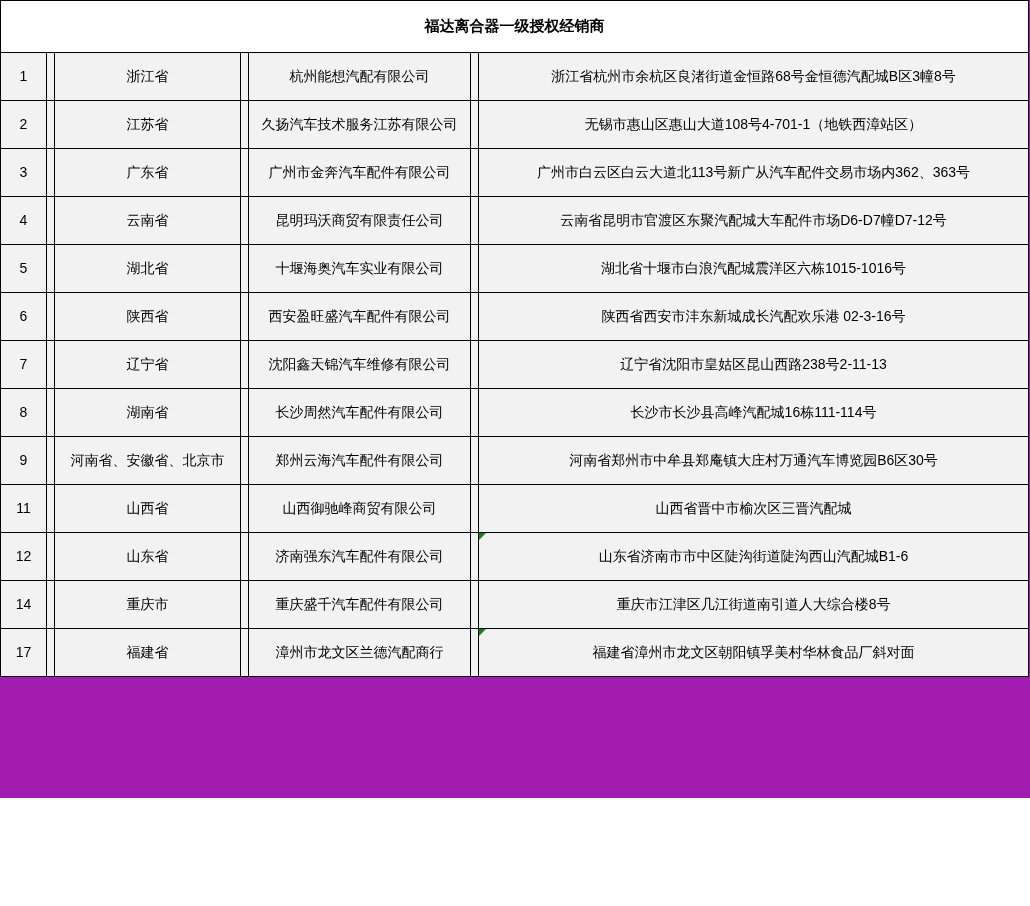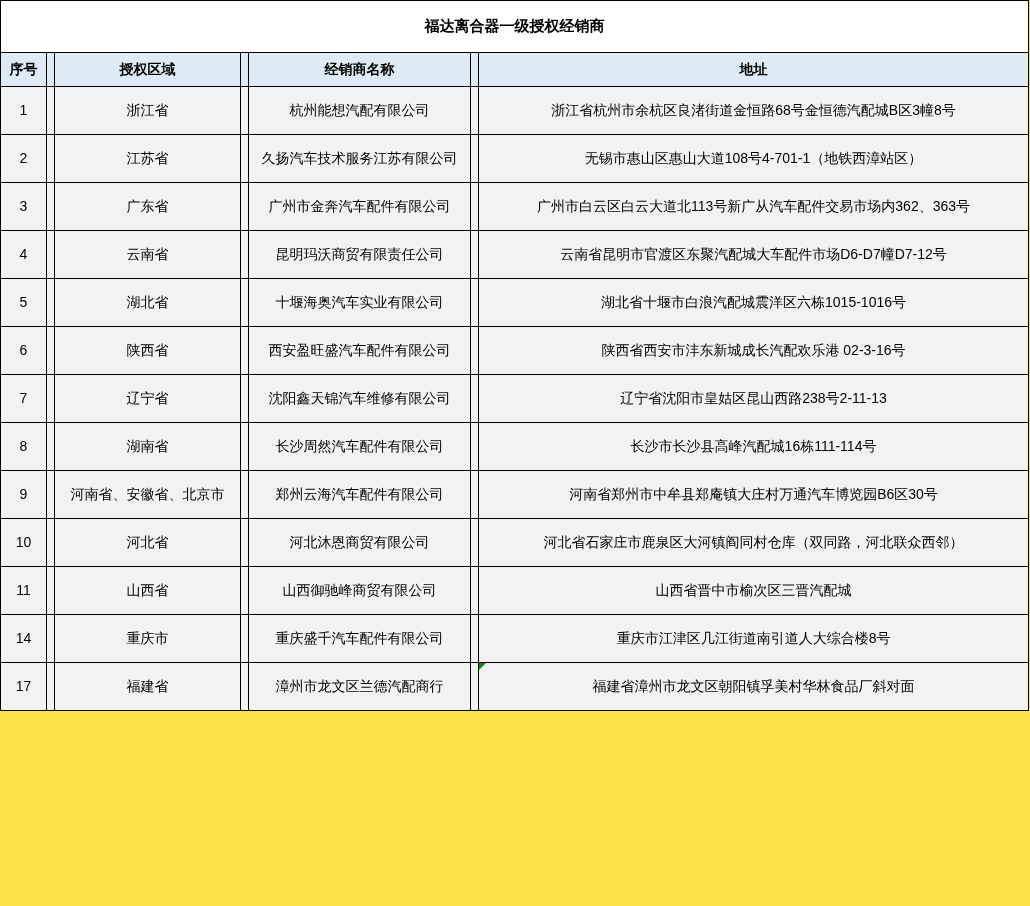--- a/index.html
+++ b/index.html
@@ -3,22 +3,22 @@
 <meta charset="utf-8">
 <style>
   html, body {
     margin: 0;
     padding: 0;
     background: #ffffff;
     font-family: "Liberation Sans", sans-serif;
   }
   .sheet {
     width: 1030px;
-    height: 906px;
-    background: #fde047;
+    height: 798px;
+    background: #a21caf;
     overflow: hidden;
   }
   table.dealer-table {
     border-collapse: collapse;
     table-layout: fixed;
     width: 1028px;
     color: #000000;
   }
   table.dealer-table td {
     border: 1px solid #000000;
@@ -66,29 +66,20 @@
       <col style="width:8px">
       <col style="width:186px">
       <col style="width:8px">
       <col style="width:222px">
       <col style="width:8px">
       <col style="width:550px">
     </colgroup>
     <tbody>
       <tr class="title-row">
         <td colspan="7">福达离合器一级授权经销商</td>
-      </tr>
-      <tr class="header-row">
-        <td>序号</td>
-        <td></td>
-        <td>授权区域</td>
-        <td></td>
-        <td>经销商名称</td>
-        <td></td>
-        <td>地址</td>
       </tr>
 
     <tr class="data-row">
           <td>1</td>
           <td></td>
           <td>浙江省</td>
           <td></td>
           <td>杭州能想汽配有限公司</td>
           <td></td>
           <td>浙江省杭州市余杭区良渚街道金恒路68号金恒德汽配城B区3幢8号</td>
@@ -159,36 +150,36 @@
         <tr class="data-row">
           <td>9</td>
           <td></td>
           <td>河南省、安徽省、北京市</td>
           <td></td>
           <td>郑州云海汽车配件有限公司</td>
           <td></td>
           <td>河南省郑州市中牟县郑庵镇大庄村万通汽车博览园B6区30号</td>
         </tr>
         <tr class="data-row">
-          <td>10</td>
-          <td></td>
-          <td>河北省</td>
-          <td></td>
-          <td>河北沐恩商贸有限公司</td>
-          <td></td>
-          <td>河北省石家庄市鹿泉区大河镇阎同村仓库（双同路，河北联众西邻）</td>
-        </tr>
-        <tr class="data-row">
           <td>11</td>
           <td></td>
           <td>山西省</td>
           <td></td>
           <td>山西御驰峰商贸有限公司</td>
           <td></td>
           <td>山西省晋中市榆次区三晋汽配城</td>
+        </tr>
+        <tr class="data-row">
+          <td>12</td>
+          <td></td>
+          <td>山东省</td>
+          <td></td>
+          <td>济南强东汽车配件有限公司</td>
+          <td></td>
+          <td><span class="err-tri"></span>山东省济南市市中区陡沟街道陡沟西山汽配城B1-6</td>
         </tr>
         <tr class="data-row">
           <td>14</td>
           <td></td>
           <td>重庆市</td>
           <td></td>
           <td>重庆盛千汽车配件有限公司</td>
           <td></td>
           <td>重庆市江津区几江街道南引道人大综合楼8号</td>
         </tr>

